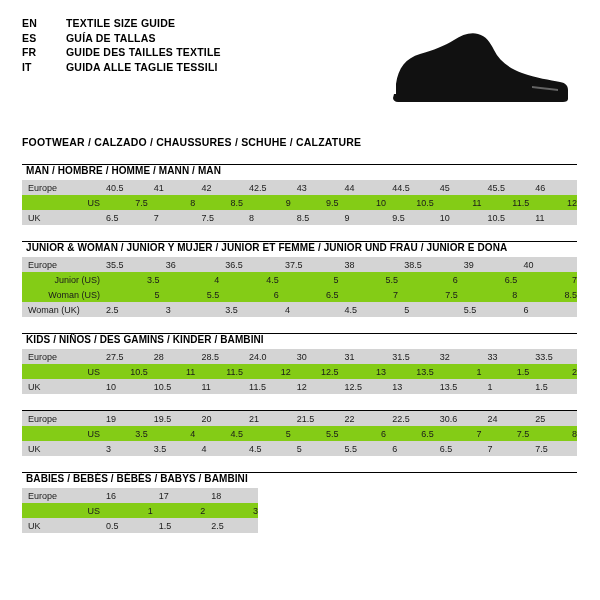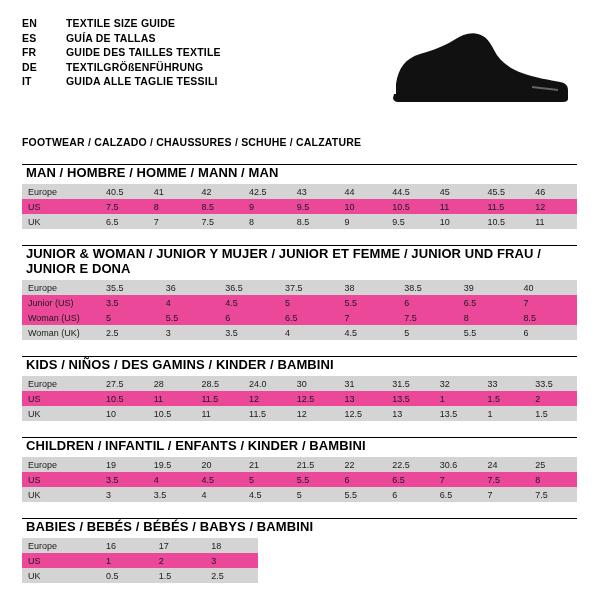--- a/index.html
+++ b/index.html
@@ -59,21 +59,21 @@
     font-weight: bold;
     margin-top: 30px;
     letter-spacing: 0.2px;
   }
 
   
   .group {
     margin-top: 16px;
   }
   .group-head {
-    font-size: 13px;
+    font-size: 10px;
     font-weight: bold;
     padding: 0 0 4px 4px;
     letter-spacing: 0.1px;
   }
   table.sizes {
     border-collapse: collapse;
     width: 555px;
     table-layout: fixed;
     font-size: 9px;
   }
@@ -84,21 +84,22 @@
     height: 15px;
     padding: 0 0 0 6px;
     text-align: left;
     white-space: nowrap;
     color: #1a1a1a;
   }
   table.sizes tr.shaded td {
     background: #d4d4d4;
   }
   table.sizes tr.plain td {
-    background: #ec4899;
+    background: #84cc16;
+    text-align: right;
   }
   .rowlabel {
     width: 72px;
   }
   .hdr-rule {
     border-top: 1px solid #000;
     width: 555px;
   }
 </style>
 </head>
@@ -115,24 +116,20 @@
         </tr>
         <tr>
           <td class="lang-code">ES</td>
           <td class="lang-title">GUÍA DE TALLAS</td>
         </tr>
         <tr>
           <td class="lang-code">FR</td>
           <td class="lang-title">GUIDE DES TAILLES TEXTILE</td>
         </tr>
         <tr>
-          <td class="lang-code">DE</td>
-          <td class="lang-title">TEXTILGRÖßENFÜHRUNG</td>
-        </tr>
-        <tr>
           <td class="lang-code">IT</td>
           <td class="lang-title">GUIDA ALLE TAGLIE TESSILI</td>
         </tr>
       </tbody>
     </table>
 
     <div class="shoe-wrap">
       <svg viewBox="0 0 190 78" width="190" height="78" aria-hidden="true">
         <path fill="#111111" d="M14 56 C16 40 24 30 38 26 C52 22 62 18 72 12 C80 7 88 4 96 6 C104 8 108 14 112 22 C117 32 126 40 140 45 C154 50 168 52 178 54 C184 55 186 58 186 62 L186 66 L14 66 Z"></path>
         <path fill="#111111" d="M12 66 L186 66 L186 71 C186 73 184 74 181 74 L16 74 C13 74 11 72 11 70 Z"></path>
@@ -285,21 +282,20 @@
               <td>13</td>
               <td>13.5</td>
               <td>1</td>
               <td>1.5</td>
             </tr>
           </tbody>
         </table>
       </div>
       <div class="group">
         <div class="hdr-rule"></div>
-        <div class="group-head">CHILDREN / INFANTIL / ENFANTS / KINDER / BAMBINI</div>
         <table class="sizes">
           <tbody>
             <tr class="shaded">
               <td class="rowlabel">Europe</td>
               <td>19</td>
               <td>19.5</td>
               <td>20</td>
               <td>21</td>
               <td>21.5</td>
               <td>22</td>

